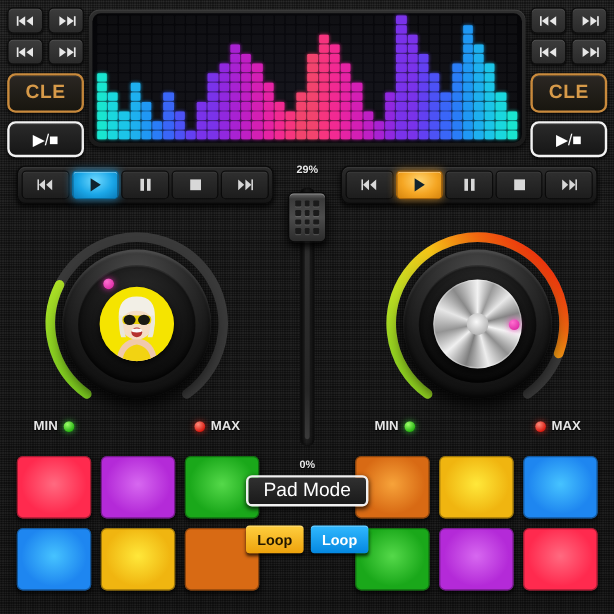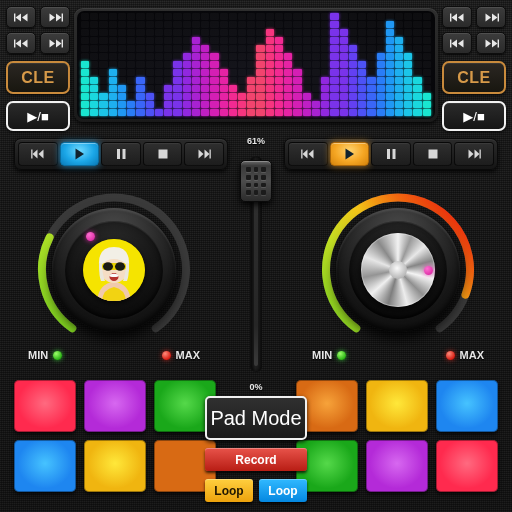--- a/index.html
+++ b/index.html
@@ -202,25 +202,25 @@
   .padgrid.left  { left:14px; }
   .padgrid.right { right:14px; }
   .pad {
     border-radius:5px;
     box-shadow:0 2px 4px rgba(0,0,0,.8), inset 0 0 0 1px rgba(0,0,0,.35);
   }
 
   
   .center-ctl { position:absolute; left:205px; top:396px; width:102px; }
   .padmode-btn {
-    width:100%; height:44px; border-radius:5px;
+    width:100%; height:26px; border-radius:5px;
     background:linear-gradient(180deg,#303030,#1a1a1a);
     border:2px solid #f0f0f0;
     display:flex; align-items:center; justify-content:center;
-    color:#fff; font-size:20px;
+    color:#fff; font-size:16px;
     box-shadow:0 2px 4px rgba(0,0,0,.8);
   }
   .ctl-row { display:flex; gap:6px; margin-top:8px; }
   .ctl-btn {
     flex:1; height:23px; border-radius:3px;
     display:flex; align-items:center; justify-content:center;
     font-size:12px; font-weight:bold;
     box-shadow:0 2px 3px rgba(0,0,0,.75), inset 0 1px 0 rgba(255,255,255,.3);
   }
   .ctl-btn.stop   { background:linear-gradient(180deg,#f0f0f0,#bfbfbf); color:#111; }
@@ -940,21 +940,21 @@
       <div class="tr-btn">
         <svg width="16" height="10" viewBox="0 0 16 10">
           <polygon points="2.5,0.5 2.5,9.5 7.5,5" fill="#d8d8d8"></polygon>
           <polygon points="8.5,0.5 8.5,9.5 13.5,5" fill="#d8d8d8"></polygon>
           <rect x="13.5" y="0.5" width="1.3" height="9" fill="#d8d8d8"></rect>
         </svg>
       </div>
     </div>
 
   <div class="fader">
-    <div class="fader-label">61%</div>
+    <div class="fader-label">29%</div>
     <div class="fader-track"></div>
     <div class="fader-knob">
       <i></i>
         <i></i>
         <i></i>
         <i></i>
         <i></i>
         <i></i>
         <i></i>
         <i></i>
@@ -1341,21 +1341,20 @@
       <div class="pad" style="background: radial-gradient(at 50% 45%, rgb(255, 232, 58) 0%, rgb(240, 181, 16) 62%, rgb(240, 181, 16) 100%);"></div>
       <div class="pad" style="background: radial-gradient(at 50% 45%, rgb(70, 195, 255) 0%, rgb(30, 134, 240) 62%, rgb(30, 134, 240) 100%);"></div>
       <div class="pad" style="background: radial-gradient(at 50% 45%, rgb(85, 217, 74) 0%, rgb(26, 168, 26) 62%, rgb(26, 168, 26) 100%);"></div>
       <div class="pad" style="background: radial-gradient(at 50% 45%, rgb(215, 104, 240) 0%, rgb(180, 42, 216) 62%, rgb(180, 42, 216) 100%);"></div>
       <div class="pad" style="background: radial-gradient(at 50% 45%, rgb(255, 106, 128) 0%, rgb(255, 42, 78) 62%, rgb(255, 42, 78) 100%);"></div>
     </div>
 
   <div class="center-ctl">
     <div class="padmode-btn">Pad Mode</div>
     <div class="ctl-row">
-      <div class="ctl-btn record">Record</div>
     </div>
     <div class="ctl-row">
       <div class="ctl-btn loop">Loop</div>
       <div class="ctl-btn music">Loop</div>
     </div>
   </div>
 
 </div>
 
 </body></html>

